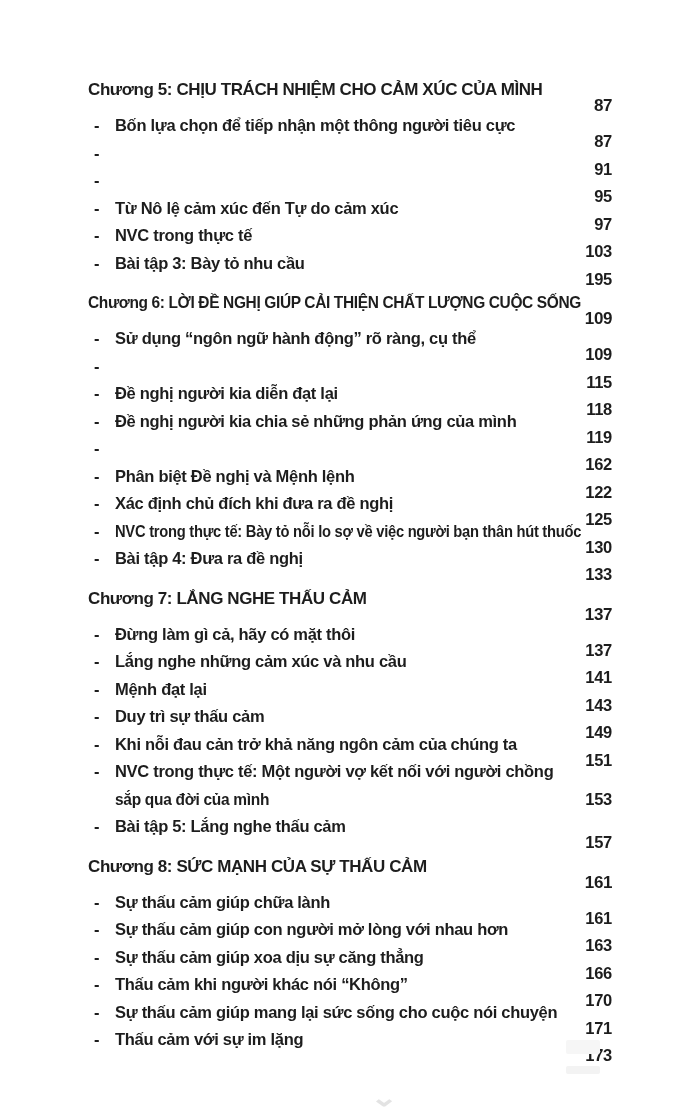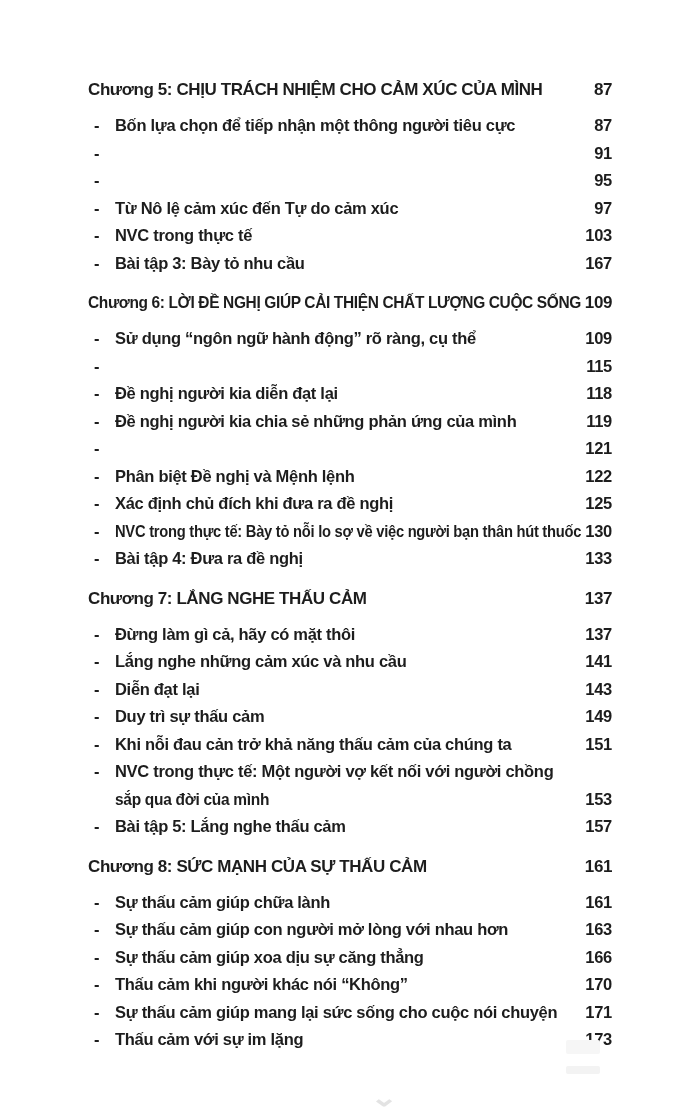--- a/index.html
+++ b/index.html
@@ -64,21 +64,21 @@
   }
   .i-label2 {
     display: block;
     margin-left: 27px;
     white-space: nowrap;
     transform-origin: left center;
   }
   .page-num {
     position: absolute;
     right: 0;
-    top: 0;
+    top: 16px;
     line-height: inherit;
     text-align: right;
   }
   .item-row.two-line .page-num {
     top: auto;
     bottom: 0;
     line-height: 27.5px;
   }
   
   .wm-chevron {
@@ -116,45 +116,45 @@
 <div class="page">
   <div class="toc">
       <div class="section">
         <div class="heading-row"><span class="h-label scalable">Chương 5: CHỊU TRÁCH NHIỆM CHO CẢM XÚC CỦA MÌNH</span><span class="page-num">87</span></div>
         <div class="items">
           <div class="item-row"><span class="dash">-</span><span class="i-label scalable">Bốn lựa chọn để tiếp nhận một thông người tiêu cực</span><span class="page-num">87</span></div>
           <div class="item-row"><span class="dash">-</span><span class="page-num">91</span></div>
           <div class="item-row"><span class="dash">-</span><span class="page-num">95</span></div>
           <div class="item-row"><span class="dash">-</span><span class="i-label scalable">Từ Nô lệ cảm xúc đến Tự do cảm xúc</span><span class="page-num">97</span></div>
           <div class="item-row"><span class="dash">-</span><span class="i-label scalable">NVC trong thực tế</span><span class="page-num">103</span></div>
-          <div class="item-row"><span class="dash">-</span><span class="i-label scalable">Bài tập 3: Bày tỏ nhu cầu</span><span class="page-num">167</span></div>
+          <div class="item-row"><span class="dash">-</span><span class="i-label scalable">Bài tập 3: Bày tỏ nhu cầu</span><span class="page-num">195</span></div>
         </div>
       </div>
       <div class="section">
         <div class="heading-row"><span class="h-label scalable" style="transform: scaleX(0.911);">Chương 6: LỜI ĐỀ NGHỊ GIÚP CẢI THIỆN CHẤT LƯỢNG CUỘC SỐNG</span><span class="page-num">109</span></div>
         <div class="items">
           <div class="item-row"><span class="dash">-</span><span class="i-label scalable">Sử dụng “ngôn ngữ hành động” rõ ràng, cụ thể</span><span class="page-num">109</span></div>
           <div class="item-row"><span class="dash">-</span><span class="page-num">115</span></div>
           <div class="item-row"><span class="dash">-</span><span class="i-label scalable">Đề nghị người kia diễn đạt lại</span><span class="page-num">118</span></div>
           <div class="item-row"><span class="dash">-</span><span class="i-label scalable">Đề nghị người kia chia sẻ những phản ứng của mình</span><span class="page-num">119</span></div>
-          <div class="item-row"><span class="dash">-</span><span class="page-num">121</span></div>
+          <div class="item-row"><span class="dash">-</span><span class="page-num">162</span></div>
           <div class="item-row"><span class="dash">-</span><span class="i-label scalable">Phân biệt Đề nghị và Mệnh lệnh</span><span class="page-num">122</span></div>
           <div class="item-row"><span class="dash">-</span><span class="i-label scalable">Xác định chủ đích khi đưa ra đề nghị</span><span class="page-num">125</span></div>
           <div class="item-row"><span class="dash">-</span><span class="i-label scalable" style="transform: scaleX(0.893);">NVC trong thực tế: Bày tỏ nỗi lo sợ về việc người bạn thân hút thuốc</span><span class="page-num">130</span></div>
           <div class="item-row"><span class="dash">-</span><span class="i-label scalable">Bài tập 4: Đưa ra đề nghị</span><span class="page-num">133</span></div>
         </div>
       </div>
       <div class="section">
         <div class="heading-row"><span class="h-label scalable">Chương 7: LẮNG NGHE THẤU CẢM</span><span class="page-num">137</span></div>
         <div class="items">
           <div class="item-row"><span class="dash">-</span><span class="i-label scalable">Đừng làm gì cả, hãy có mặt thôi</span><span class="page-num">137</span></div>
           <div class="item-row"><span class="dash">-</span><span class="i-label scalable">Lắng nghe những cảm xúc và nhu cầu</span><span class="page-num">141</span></div>
-          <div class="item-row"><span class="dash">-</span><span class="i-label scalable">Diễn đạt lại</span><span class="page-num">143</span></div>
+          <div class="item-row"><span class="dash">-</span><span class="i-label scalable">Mệnh đạt lại</span><span class="page-num">143</span></div>
           <div class="item-row"><span class="dash">-</span><span class="i-label scalable">Duy trì sự thấu cảm</span><span class="page-num">149</span></div>
-          <div class="item-row"><span class="dash">-</span><span class="i-label scalable">Khi nỗi đau cản trở khả năng thấu cảm của chúng ta</span><span class="page-num">151</span></div>
+          <div class="item-row"><span class="dash">-</span><span class="i-label scalable">Khi nỗi đau cản trở khả năng ngôn cảm của chúng ta</span><span class="page-num">151</span></div>
           <div class="item-row two-line"><span class="dash">-</span><span class="i-label scalable">NVC trong thực tế: Một người vợ kết nối với người chồng</span><span class="i-label2 scalable" style="transform: scaleX(0.938);">sắp qua đời của mình</span><span class="page-num">153</span></div>
           <div class="item-row"><span class="dash">-</span><span class="i-label scalable">Bài tập 5: Lắng nghe thấu cảm</span><span class="page-num">157</span></div>
         </div>
       </div>
       <div class="section">
         <div class="heading-row"><span class="h-label scalable">Chương 8: SỨC MẠNH CỦA SỰ THẤU CẢM</span><span class="page-num">161</span></div>
         <div class="items">
           <div class="item-row"><span class="dash">-</span><span class="i-label scalable">Sự thấu cảm giúp chữa lành</span><span class="page-num">161</span></div>
           <div class="item-row"><span class="dash">-</span><span class="i-label scalable">Sự thấu cảm giúp con người mở lòng với nhau hơn</span><span class="page-num">163</span></div>
           <div class="item-row"><span class="dash">-</span><span class="i-label scalable">Sự thấu cảm giúp xoa dịu sự căng thẳng</span><span class="page-num">166</span></div>

